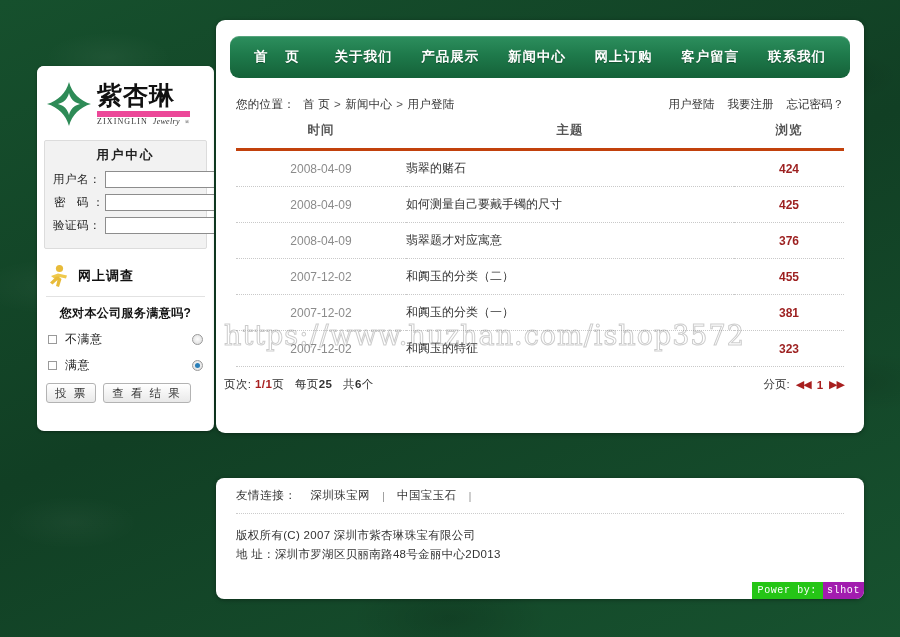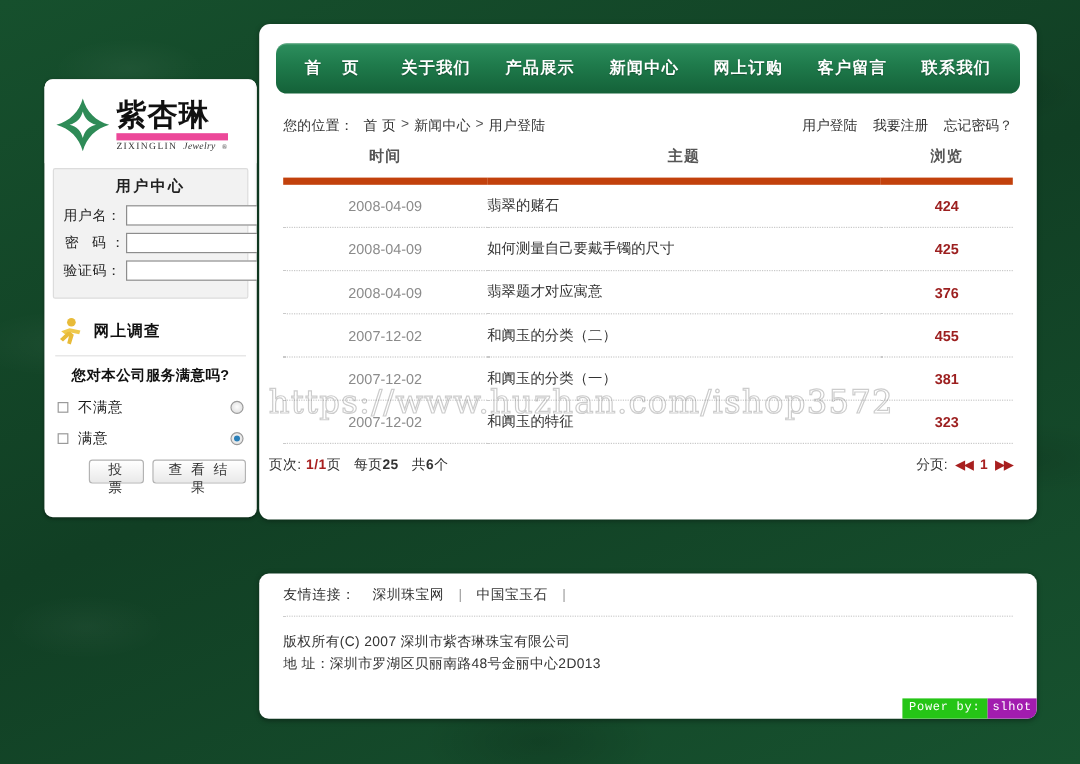--- a/index.html
+++ b/index.html
@@ -155,21 +155,21 @@
     border: 1px solid #9a9a9a;
     background: radial-gradient(circle at 50% 45%, #fdfdfd, #d8d8d8);
     flex: 0 0 11px;
     position: relative;
   }
   .radio.on::after {
     content: ""; position: absolute;
     left: 2px; top: 2px; width: 5px; height: 5px;
     border-radius: 50%; background: #2a7fb8;
   }
-  .survey-buttons { display: flex; gap: 7px; margin-top: 4px; margin-left: 28px; }
+  .survey-buttons { display: flex; gap: 7px; margin-top: 4px; }
   .btn-md {
     height: 20px;
     font-size: 11.5px; color: #333;
     border: 1px solid #b3b3b3; border-radius: 3px;
     background: linear-gradient(#ffffff, #e9e9e9);
     letter-spacing: 2px; padding: 0 8px;
     font-family: "Liberation Sans", sans-serif;
     cursor: pointer;
   }
 
@@ -219,21 +219,21 @@
   .crumb-left a { color: #333; text-decoration: none; cursor: pointer; }
   .crumb-sep { color: #555; }
   .crumb-right { display: flex; gap: 13px; }
   .crumb-right a { color: #333; text-decoration: none; cursor: pointer; font-size: 11.5px; }
 
   .table-wrap { margin: 6px 20px 0 20px; position: relative; }
   table.newslist { width: 100%; border-collapse: collapse; }
   table.newslist th {
     font-size: 12.5px; font-weight: bold; color: #555;
     padding: 6px 0 9px 0;
-    border-bottom: 6px solid #c2410c;
+    border-bottom: 3px solid #c2410c;
     letter-spacing: 1px;
   }
   table.newslist th.c-time { width: 170px; text-align: center; }
   table.newslist th.c-subject { text-align: center; }
   table.newslist th.c-views { width: 110px; text-align: center; }
   table.newslist td {
     padding: 9px 0;
     border-bottom: 1px dotted #c9c9c9;
     font-size: 12px;
   }

